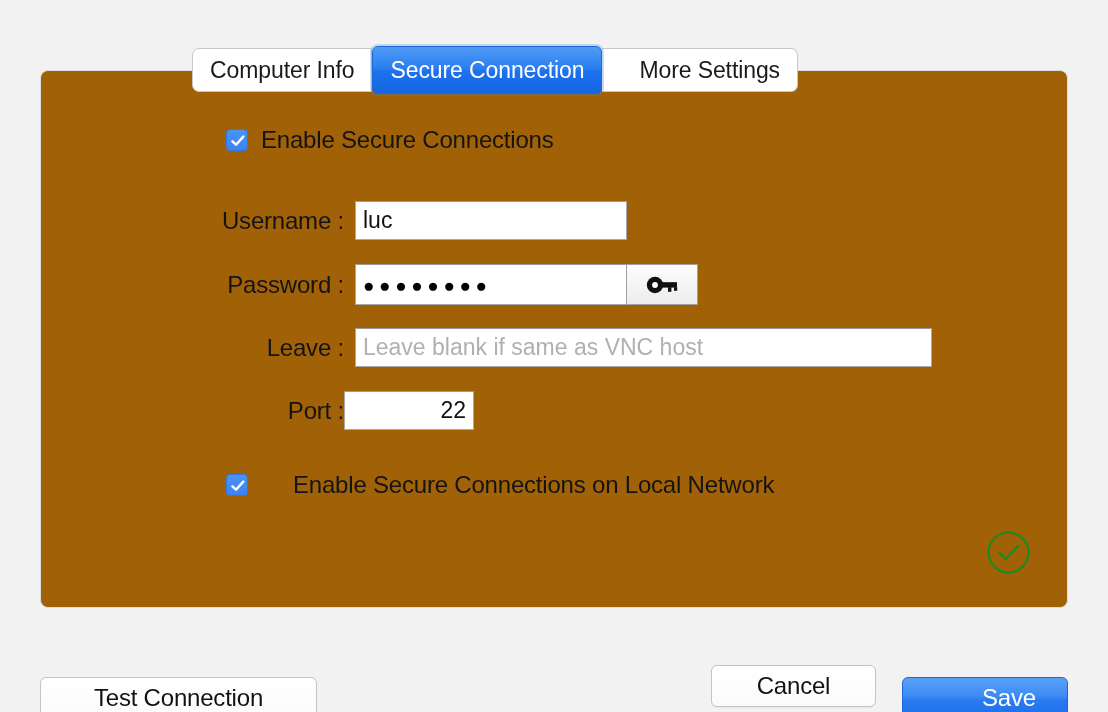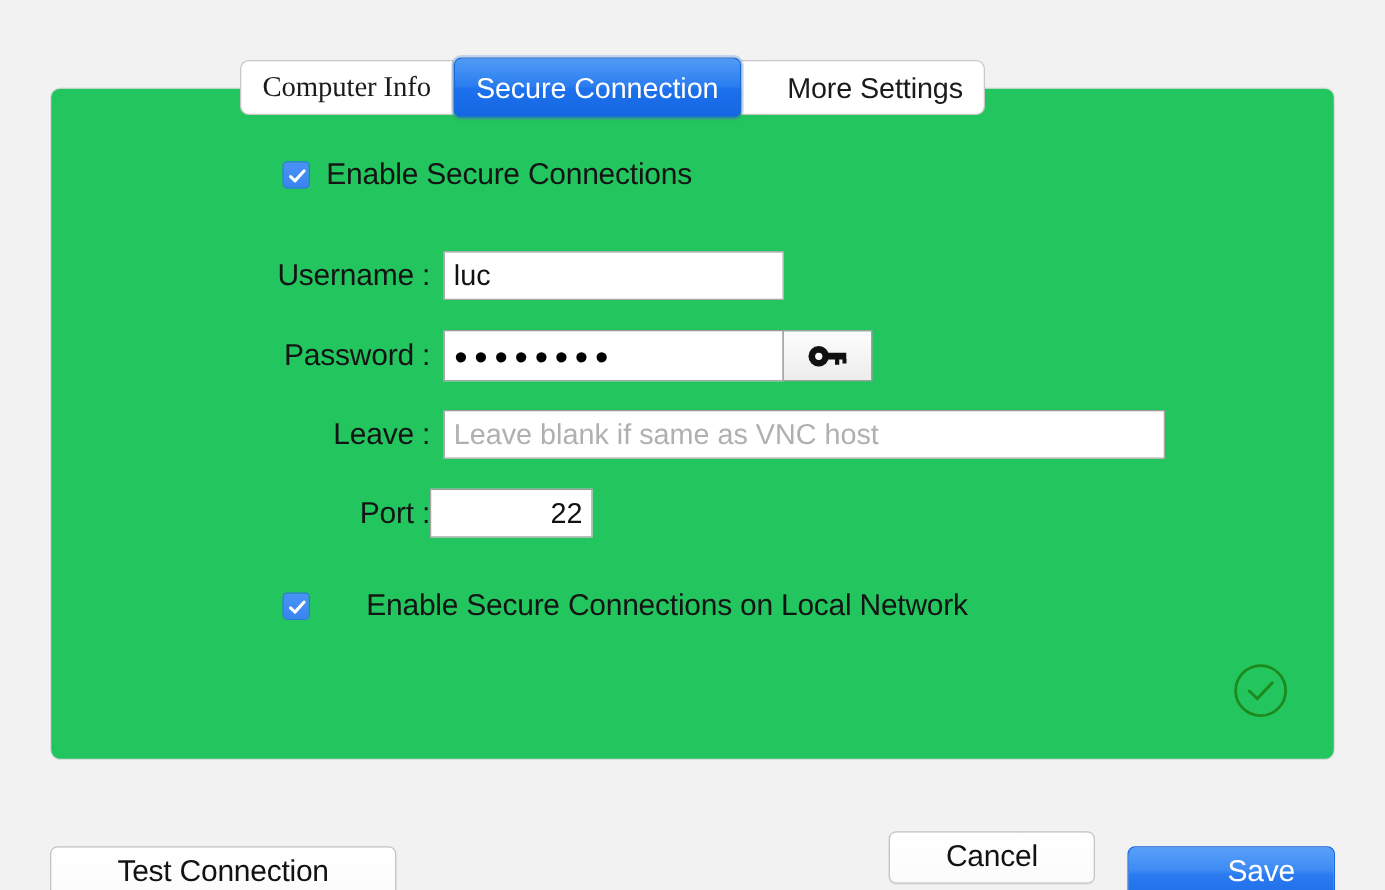--- a/index.html
+++ b/index.html
@@ -38,21 +38,20 @@
     padding: 0 17px;
     box-sizing: border-box;
     height: 44px;
     cursor: default;
     letter-spacing: -0.1px;
   }
   .tab:first-child {
     border-left-width: 1px;
     border-top-left-radius: 7px;
     border-bottom-left-radius: 7px;
-    font-family: Liberation Serif, serif;
   }
   .tab:last-child {
     border-top-right-radius: 7px;
     border-bottom-right-radius: 7px;
     padding-left: 37px;
   }
   .tab.active {
     background: linear-gradient(to bottom, #4f9bf5 0%, #2a7df0 48%, #1d71ec 52%, #1566e2 100%);
     color: #ffffff;
     border: 1px solid #1b6ad6;
@@ -64,21 +63,21 @@
     position: relative;
   }
 
   
   #panel {
     position: absolute;
     left: 40px;
     top: 70px;
     width: 1028px;
     height: 538px;
-    background: #22c55e;
+    background: #a16207;
     border: 1px solid #dcdcdc;
     border-radius: 8px;
     box-sizing: border-box;
   }
 
   
   .check-row {
     position: absolute;
     display: flex;
     align-items: center;

